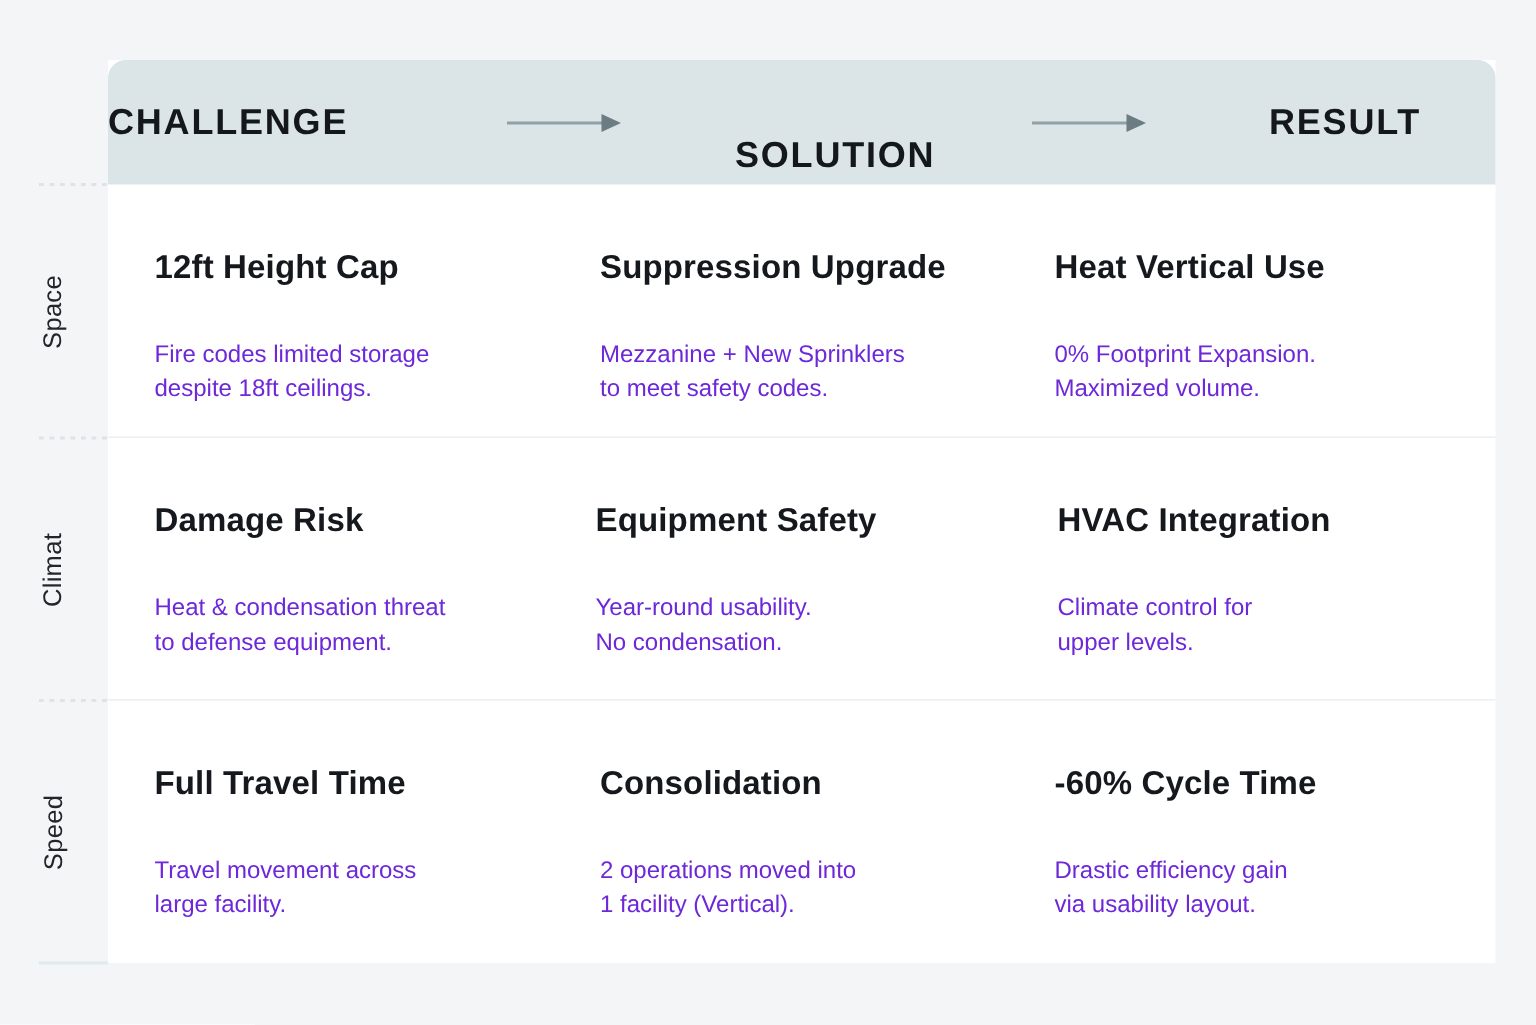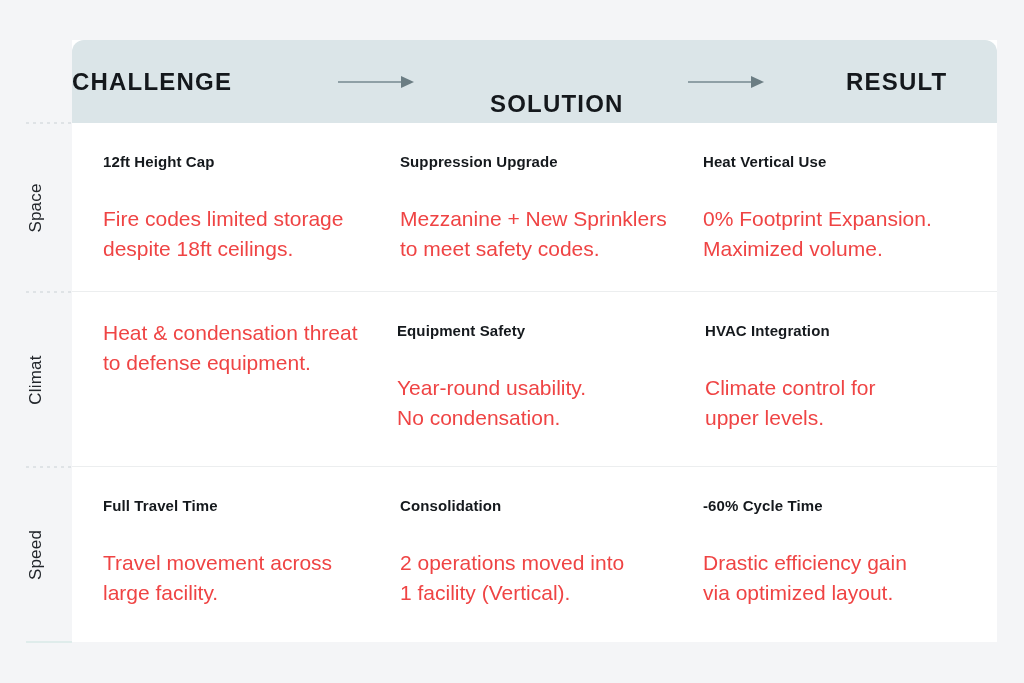--- a/index.html
+++ b/index.html
@@ -135,32 +135,32 @@
   .trow.r2 { height: 175px; border-bottom: none; }
 
   .cell {
     box-sizing: border-box;
   }
   .cell.c0 { width: 314px; padding-left: 31px; }
   .cell.c1 { width: 306px; padding-left: 14px; }
   .cell.c2 { width: 305px; padding-left: 11px; }
 
   .cell-title {
-    font-size: 15px;
+    font-size: 22px;
     font-weight: 700;
     color: #15191d;
     letter-spacing: 0.1px;
-    margin: 4px 0 34px 0;
+    margin: 16px 0 34px 0;
     white-space: nowrap;
   }
   .cell-body {
-    font-size: 21px;
+    font-size: 16px;
     font-weight: 400;
     line-height: 1.44;
-    color: #ef4444;
+    color: #6d28d9;
     margin: 0;
     white-space: pre-line;
   }
 </style>
 </head>
 <body>
 
 <div class="canvas">
 
   <div class="rail">
@@ -209,20 +209,21 @@
       </div>
       <div class="cell c2">
         <p class="cell-title">Heat Vertical Use</p>
         <p class="cell-body">0% Footprint Expansion.
 Maximized volume.</p>
       </div>
     </div>
 
     <div class="trow r1">
       <div class="cell c0">
+        <p class="cell-title">Damage Risk</p>
         <p class="cell-body">Heat &amp; condensation threat
 to defense equipment.</p>
       </div>
       <div class="cell c2">
         <p class="cell-title">Equipment Safety</p>
         <p class="cell-body">Year-round usability.
 No condensation.</p>
       </div>
       <div class="cell c1">
         <p class="cell-title">HVAC Integration</p>
@@ -238,18 +239,18 @@
 large facility.</p>
       </div>
       <div class="cell c1">
         <p class="cell-title">Consolidation</p>
         <p class="cell-body">2 operations moved into
 1 facility (Vertical).</p>
       </div>
       <div class="cell c2">
         <p class="cell-title">-60% Cycle Time</p>
         <p class="cell-body">Drastic efficiency gain
-via optimized layout.</p>
+via usability layout.</p>
       </div>
     </div>
 
   </div>
 </div>
 
 </body></html>

